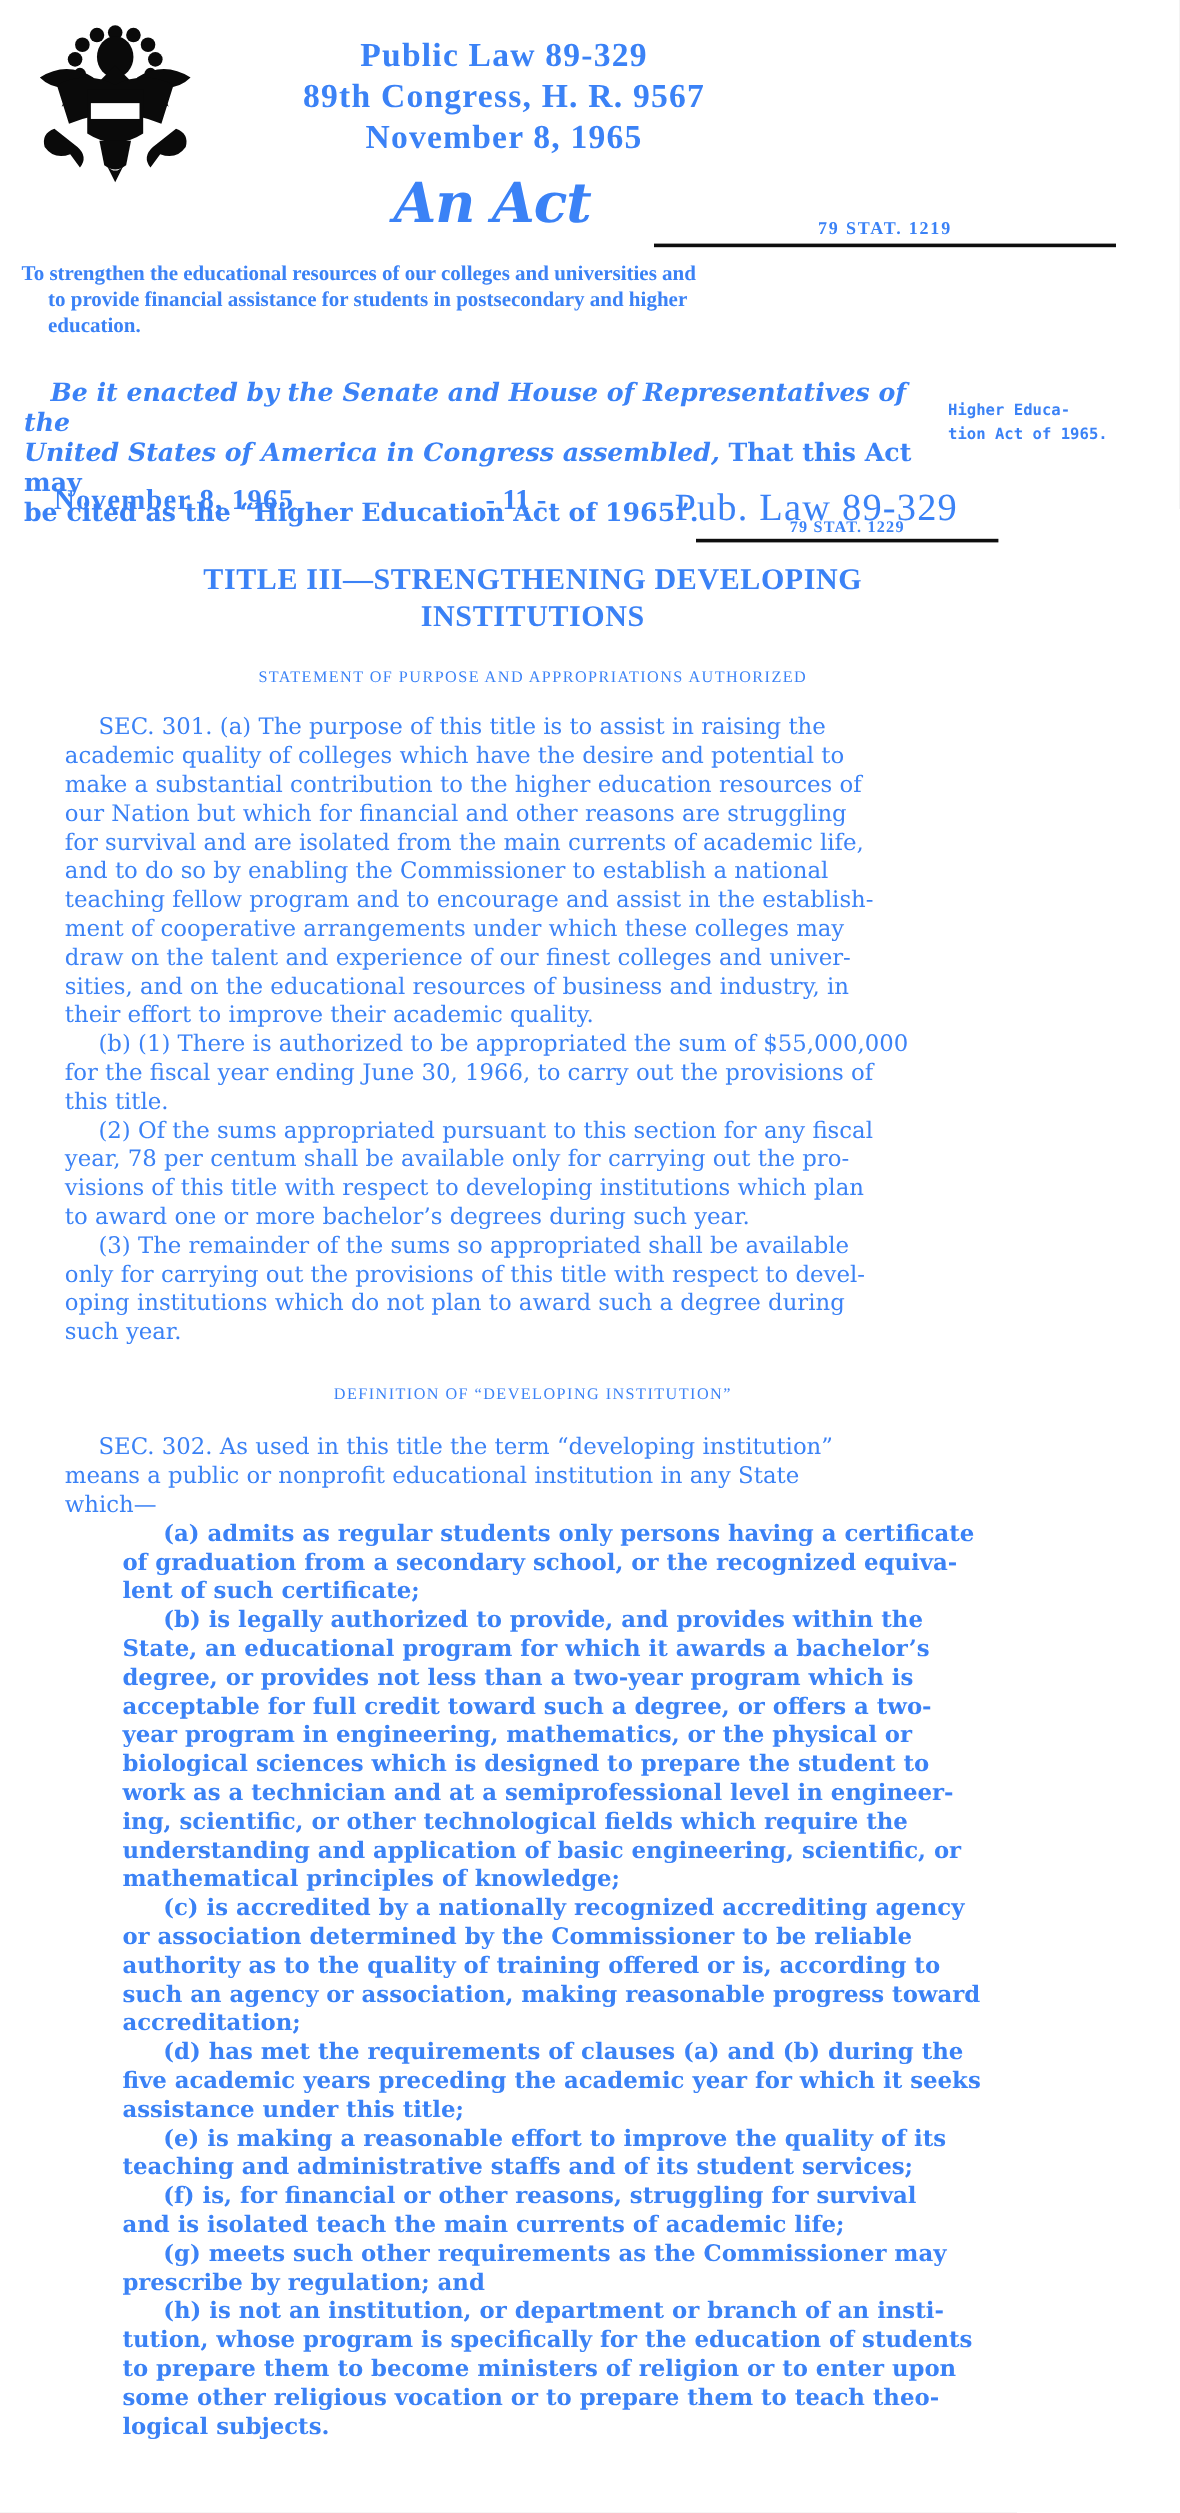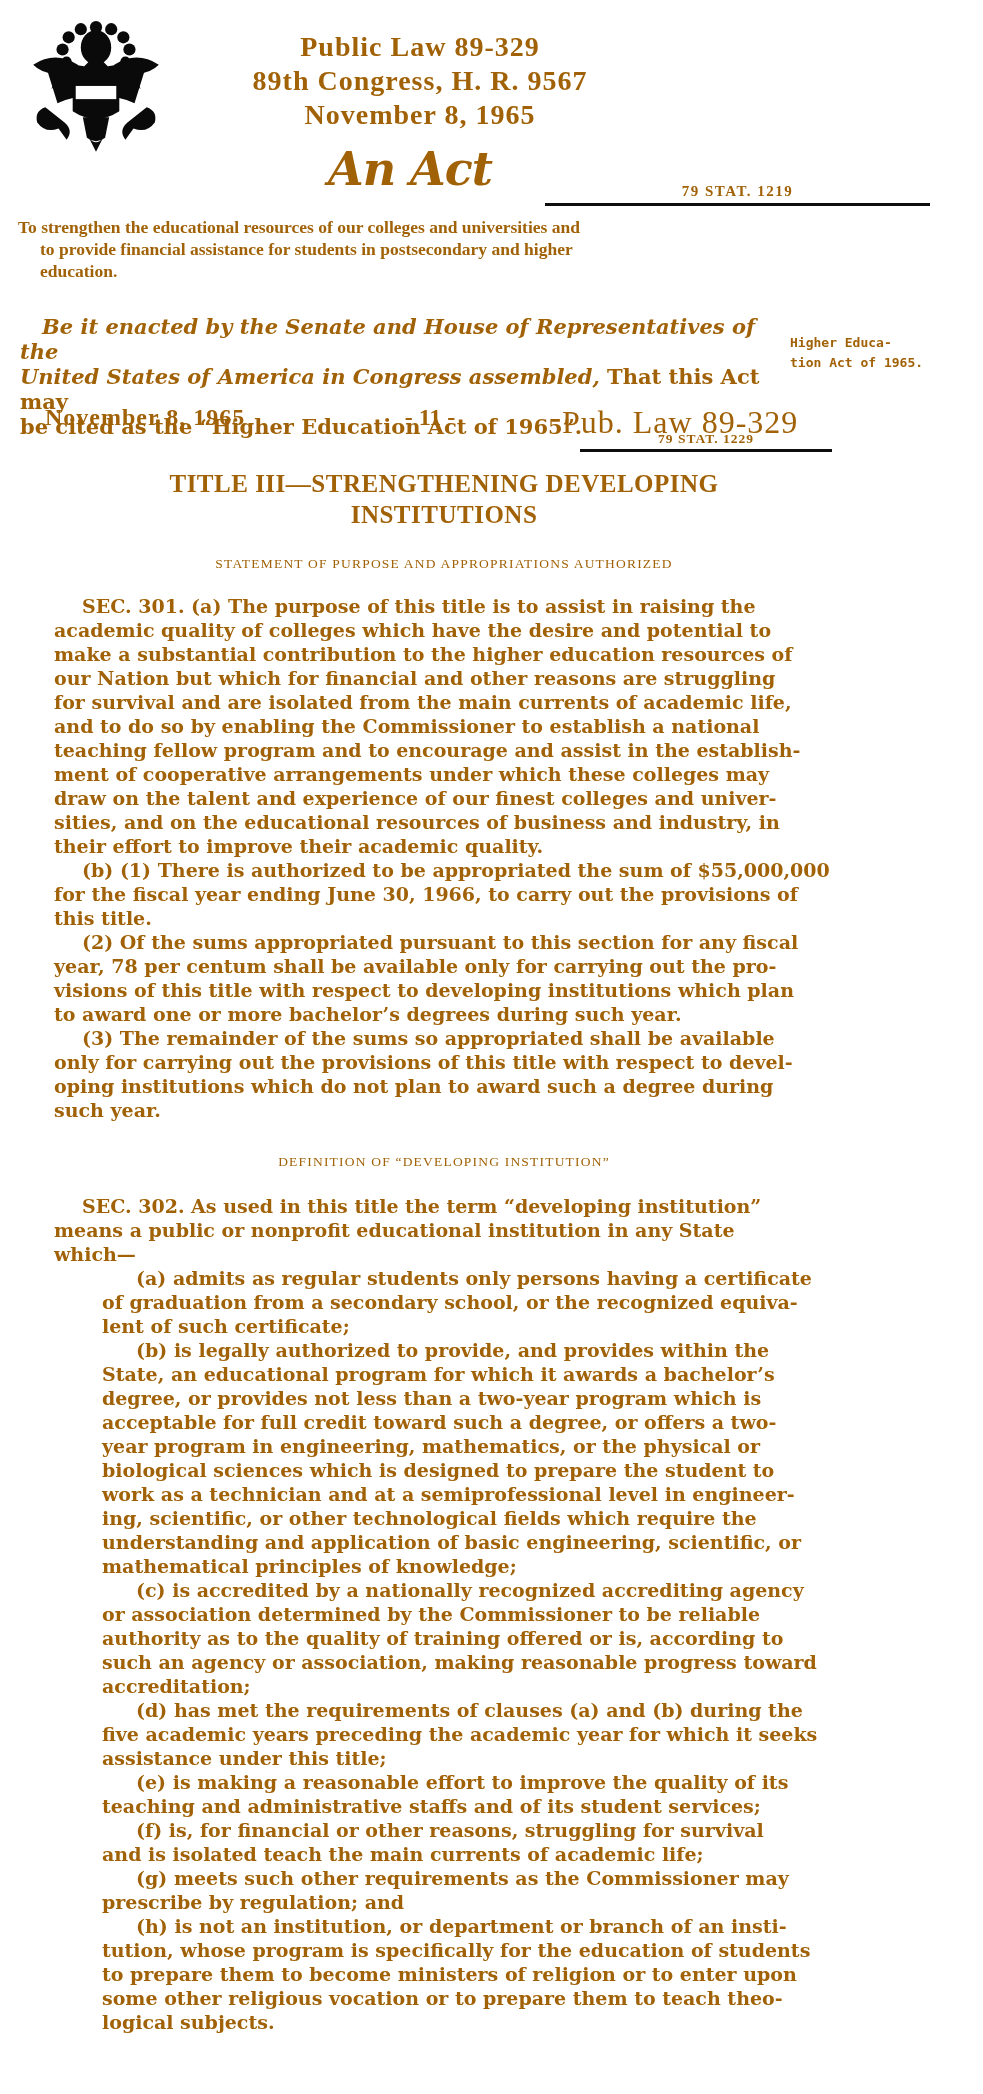--- a/index.html
+++ b/index.html
@@ -2,21 +2,21 @@
 <html><head>
 <meta charset="utf-8">
 <style>
   html,body { margin:0; padding:0; background:#e8e8e8; }
   .page {
     position: relative;
     width: 983px;
     height: 2094px;
     margin: 0 auto;
     background: #ffffff;
-    color: #a16207;
+    color: #3b82f6;
     font-family: "DejaVu Serif", serif;
     overflow: hidden;
   }
   .abs { position: absolute; }
 
   .seal { left: 22px; top: 14px; width: 148px; height: 152px; }
 
   .hdr-lines {
     left: 0; top: 30px; width: 840px;
     text-align: center;
@@ -95,21 +95,21 @@
     text-align: center;
     font-family: "Liberation Serif", serif;
     font-weight: normal;
     font-size: 13.5px;
     letter-spacing: 1.2px;
     margin: 0 0 22px 0;
   }
   .sc-head.second { margin-top: 32px; margin-bottom: 24px; }
   .par {
     font-size: 19px; line-height: 24px;
-    font-weight: bold;
+    font-weight: normal;
     white-space: pre-line;
     text-indent: 28px;
     margin: 0;
   }
   .clause {
     font-size: 19px; line-height: 24px;
     font-weight: bold;
     white-space: pre-line;
     padding-left: 48px;
     text-indent: 34px;

